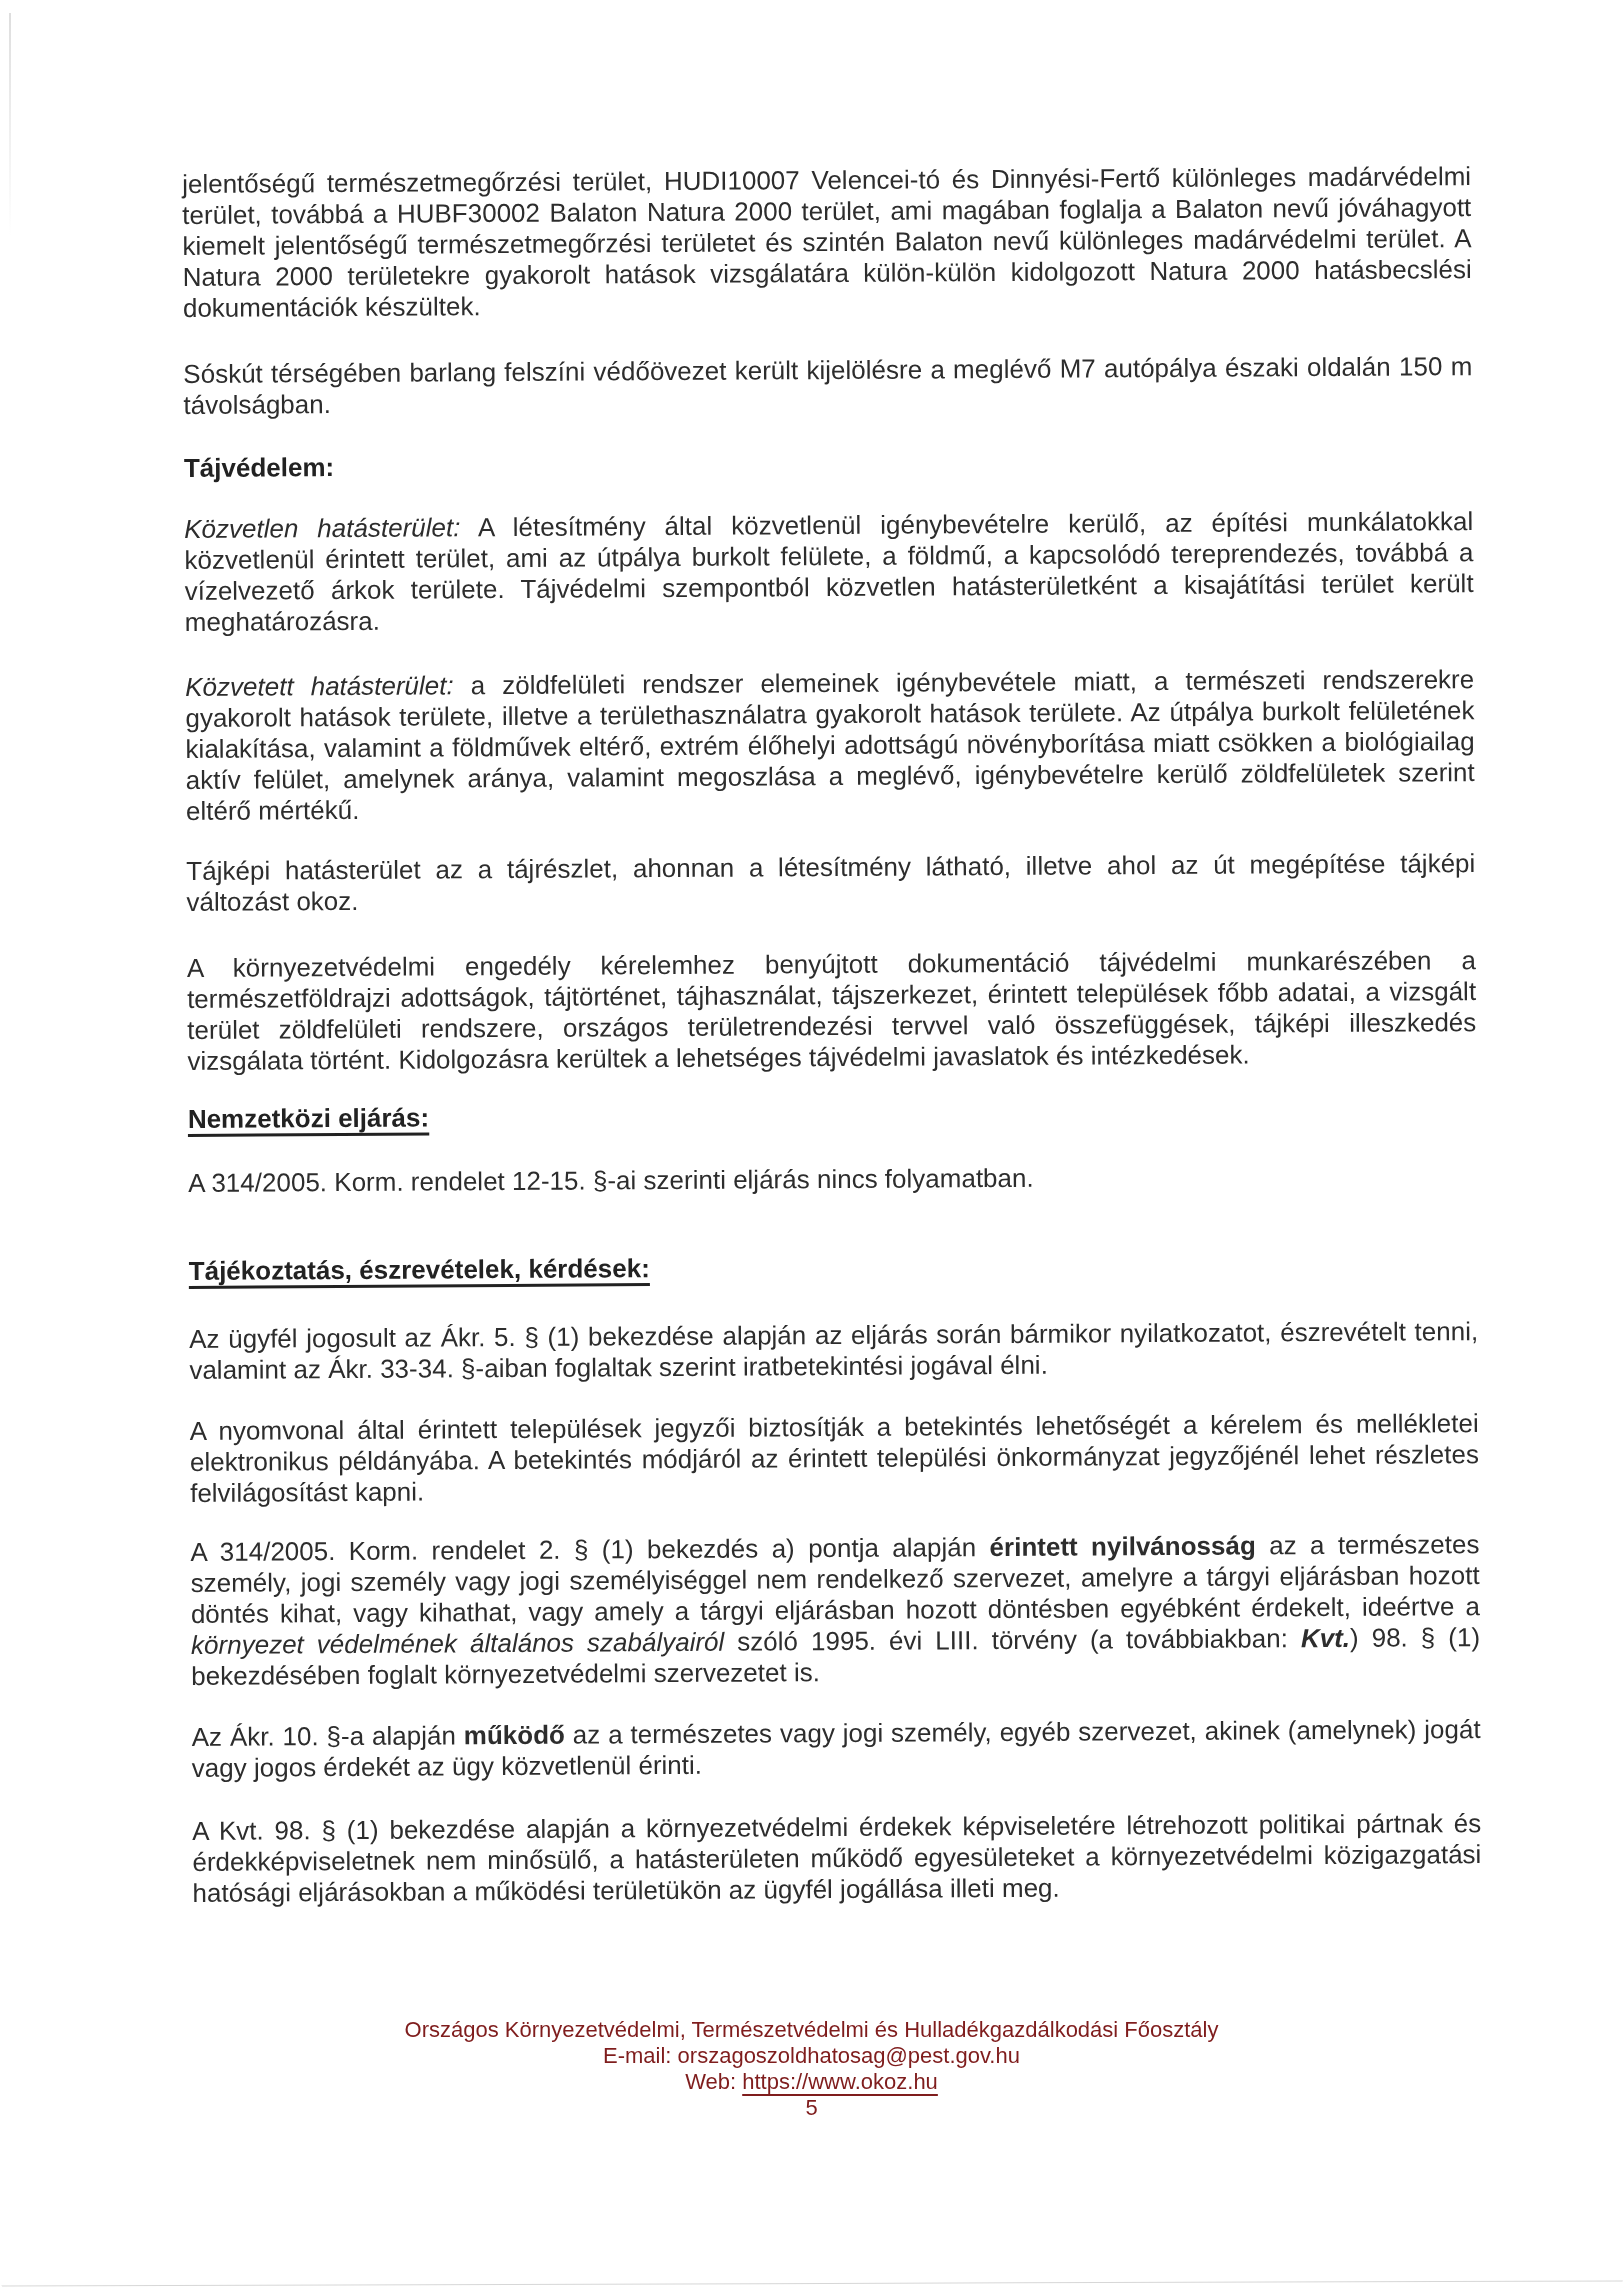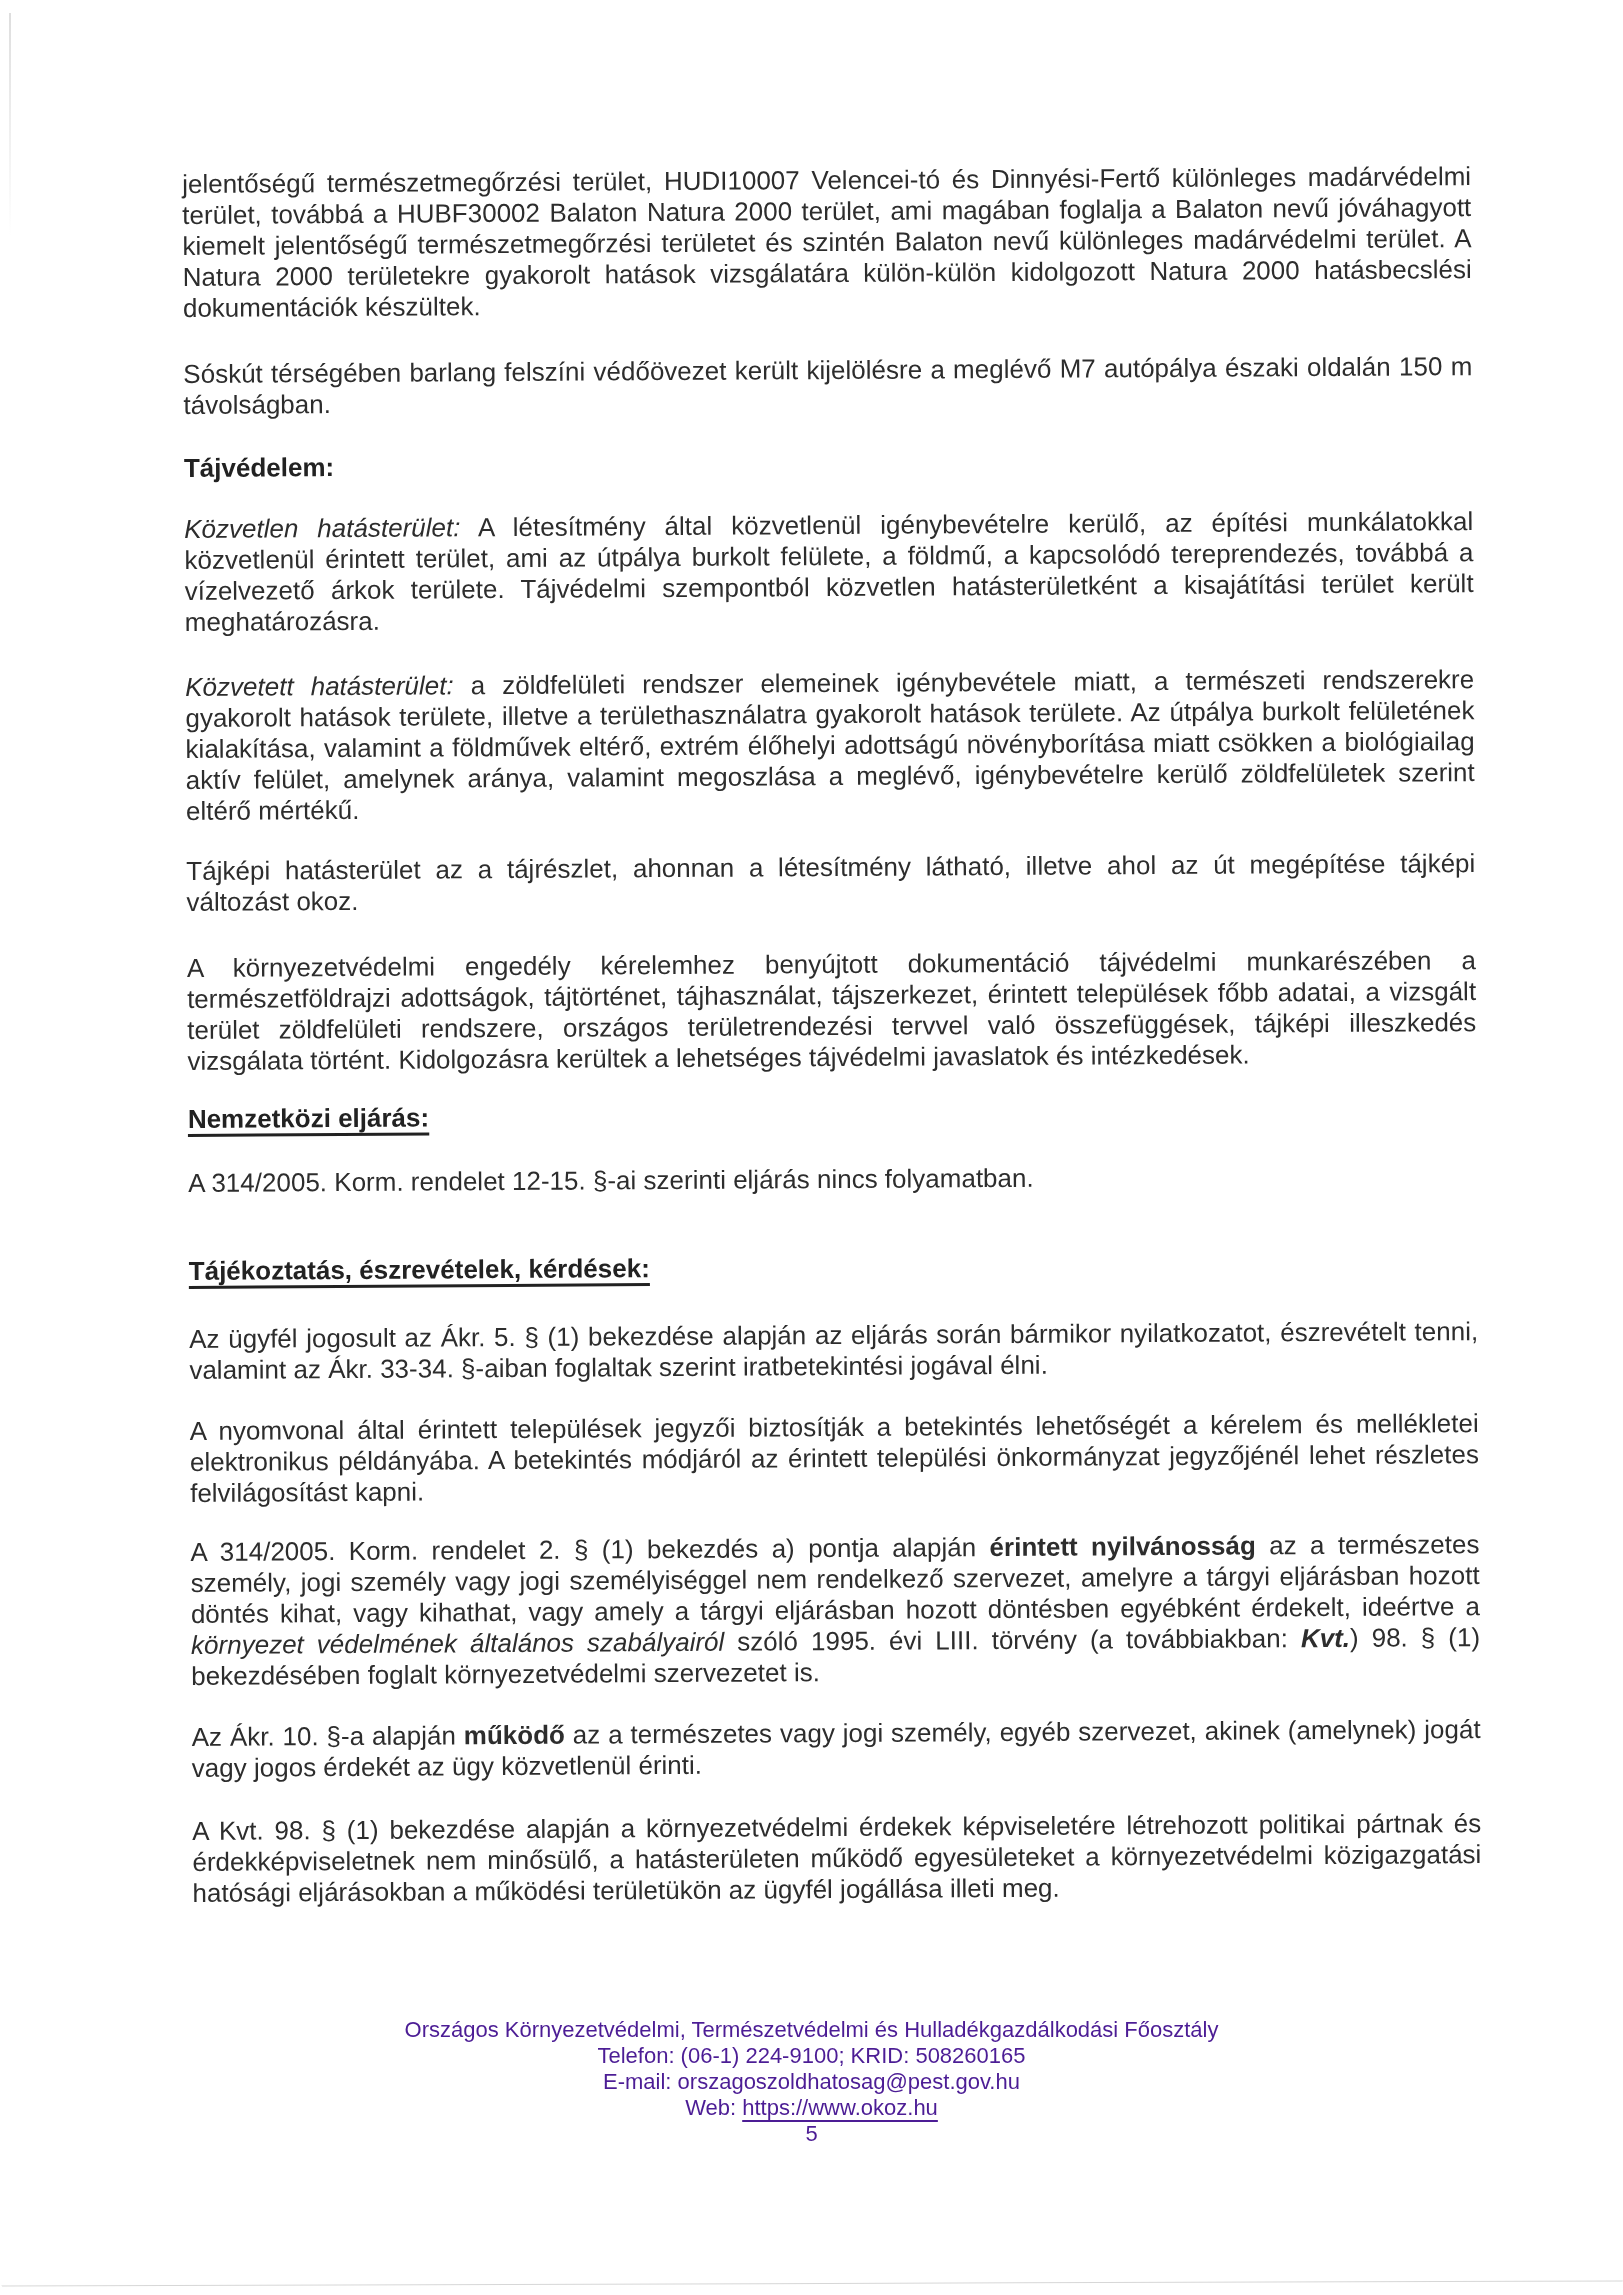--- a/index.html
+++ b/index.html
@@ -59,21 +59,21 @@
   #p12 { margin-top: 32px; }
 
   .footer {
     position: absolute;
     top: 2017px;
     left: 0;
     width: 1623px;
     text-align: center;
     font-size: 22px;
     line-height: 26px;
-    color: #4c1d95;
+    color: #7f1d1d;
   }
   .footer div { margin: 0; }
 
   
   .artifact-left {
     position: absolute;
     left: 9.2px;
     top: 13px;
     width: 2px;
     height: 223px;
@@ -131,21 +131,20 @@
 
     <p id="p11"><span>Az Ákr. 10. §-a alapján</span>
       <b>működő</b>
       <span>az a természetes vagy jogi személy, egyéb szervezet, akinek (amelynek) jogát vagy jogos érdekét az ügy közvetlenül érinti.</span></p>
 
     <p id="p12">A Kvt. 98. § (1) bekezdése alapján a környezetvédelmi érdekek képviseletére létrehozott politikai pártnak és érdekképviseletnek nem minősülő, a hatásterületen működő egyesületeket a környezetvédelmi közigazgatási hatósági eljárásokban a működési területükön az ügyfél jogállása illeti meg.</p>
   </div>
 
   <div class="footer">
     <div>Országos Környezetvédelmi, Természetvédelmi és Hulladékgazdálkodási Főosztály</div>
-    <div>Telefon: (06-1) 224-9100; KRID: 508260165</div>
     <div>E-mail: orszagoszoldhatosag@pest.gov.hu</div>
     <div><span>Web:</span>
       <span class="u">https://www.okoz.hu</span></div>
     <div>5</div>
   </div>
 
   <div class="artifact-bottom"></div>
 </div>
 
 

